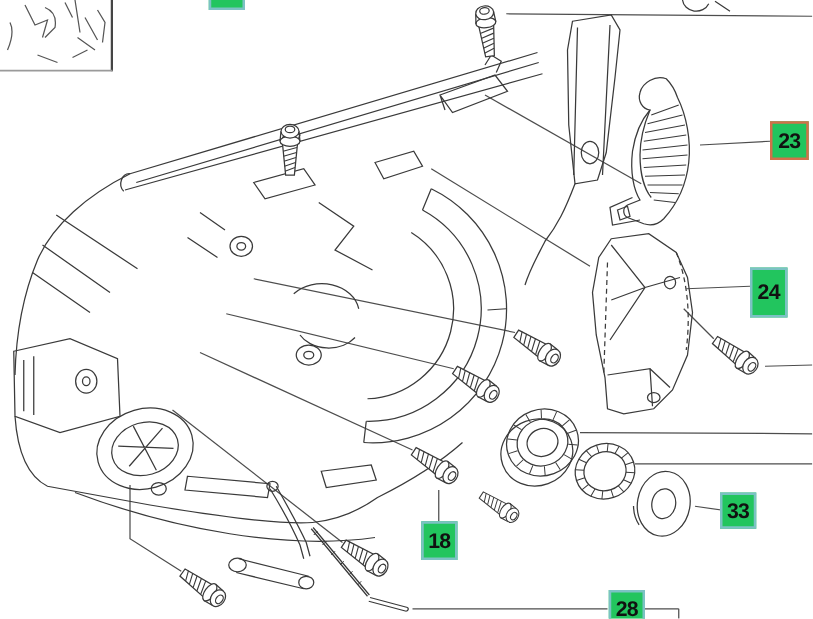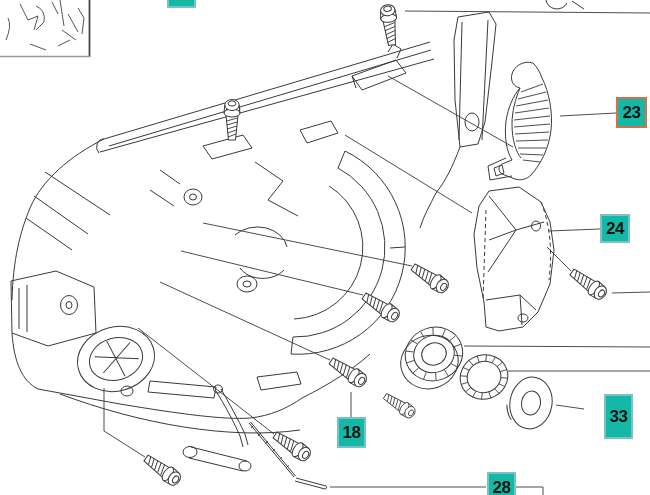--- a/index.html
+++ b/index.html
@@ -2,30 +2,30 @@
 <html style="--background: #ffffff; --line: #3a3a3a; --detail_line: #565656; --callout_line: #4d4d4d; --highlight: #d2714a; --normal: #7cc2c4;"><head>
 <meta charset="utf-8">
 <style>
   html,body{margin:0;padding:0;background:#fff;}
   .stage{
     position:relative;width:650px;height:495px;background:var(--background,#fff);
     overflow:hidden;font-family:"Liberation Sans",sans-serif;
   }
   .stage svg{position:absolute;left:0;top:0;}
   .callout{
-    position:absolute;box-sizing:border-box;background:#14b8a6;
+    position:absolute;box-sizing:border-box;background:#22c55e;
     display:flex;align-items:center;justify-content:center;
     font-weight:bold;font-size:17px;color:#111;letter-spacing:-0.5px;
     border:2px solid var(--normal,#7cc2c4);cursor:pointer;
   }
   .callout.hl{border-color:var(--highlight,#d2714a);}
   #co-top{left:167px;top:-12px;width:29px;height:20px;}
   #co-23{left:616px;top:97px;width:31px;height:31px;}
-  #co-24{left:600px;top:214px;width:30px;height:29px;}
-  #co-33{left:604px;top:394px;width:29px;height:45px;}
+  #co-24{left:600px;top:214px;width:30px;height:40px;}
+  #co-33{left:576px;top:394px;width:29px;height:29px;}
   #co-17{left:337px;top:417px;width:29px;height:31px;}
   #co-28{left:487px;top:472px;width:29px;height:31px;}
 </style>
 </head>
 <body>
 
 <div class="stage">
 
 <svg width="650" height="495" viewBox="0 0 650 495">
   <defs>

